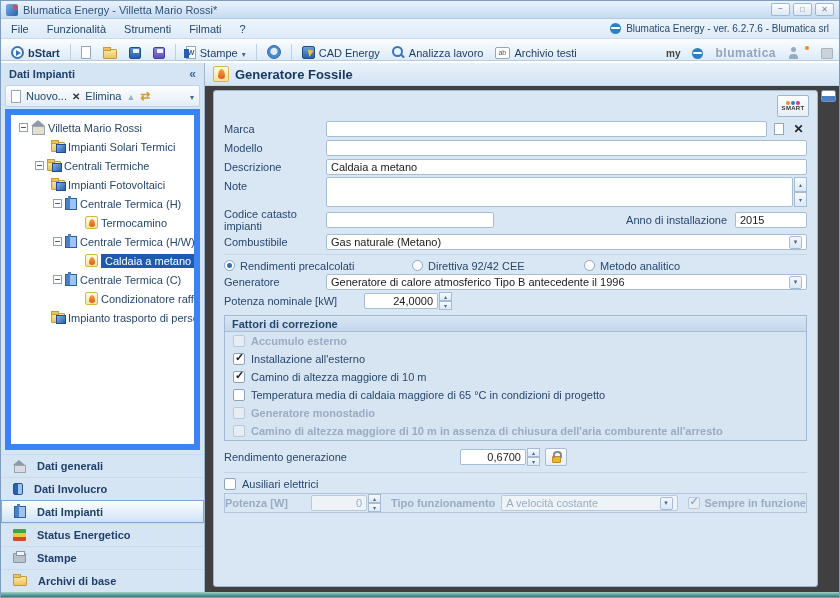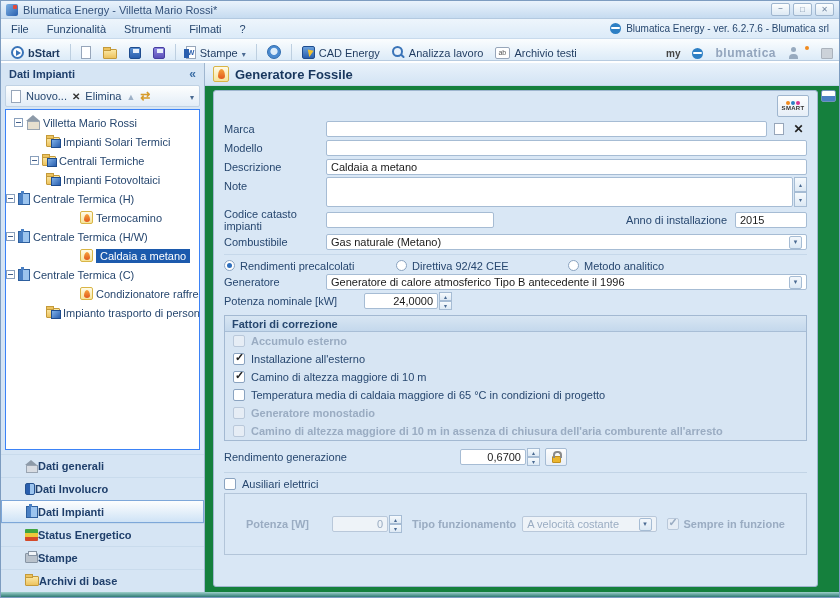--- a/index.html
+++ b/index.html
@@ -83,61 +83,61 @@
              display:flex; flex-direction:column; }
   .side-header { height:22px; display:flex; align-items:center; padding:0 8px; font-weight:bold; color:#1f3f6b; }
   .collapse-btn { margin-left:auto; color:#3c6ea5; font-size:12px; }
   .collapse-btn::after { content:"«"; }
   .tree-toolbar { height:22px; margin:0 4px; display:flex; align-items:center; gap:5px; padding:0 5px;
              background:linear-gradient(#fdfefe,#e3edf7); border:1px solid #c0d2e4; border-radius:2px; color:#27476f; }
   .x-icon::after { content:"✕"; color:#333; font-weight:bold; font-size:10px; }
   .up-icon::after { content:"▲"; color:#9db0c6; font-size:9px; }
   .swap-icon::after { content:"⇄"; color:#d69b2c; font-weight:bold; font-size:12px; }
   .tree-toolbar .caret { margin-left:auto; }
-  .tree-panel { flex:1; margin:2px 4px 4px 4px; background:#fff; border:1px solid #3b82f6;
+  .tree-panel { flex:1; margin:2px 4px 4px 4px; background:#fff; border:6px solid #3b82f6;
                 overflow:hidden; padding-top:3px; }
   .tree-row { height:19px; display:flex; align-items:center; gap:3px; color:#27476f; white-space:nowrap; font-size:11px; }
   .expander { width:9px; height:9px; border:1px solid #8aa0bc; background:#fff; flex:none; position:relative; }
   .expander::after { content:""; position:absolute; left:1px; right:1px; top:3px; height:1px; background:#44608a; }
-  .pl8{padding-left:8px} .pl24{padding-left:24px} .pl40{padding-left:40px} .pl42{} .pl74{padding-left:74px}
+  .pl8{padding-left:8px} .pl24{padding-left:24px} .pl40{padding-left:40px} .pl42{padding-left:42px} .pl74{padding-left:74px}
   .sel-label { background:#1c5aad; color:#fff; padding:1px 4px; }
   .house-icon { width:14px; height:13px; position:relative; flex:none; }
   .house-icon::before { content:""; position:absolute; left:1px; top:5px; width:11px; height:7px;
                 background:#e6dfcf; border:1px solid #9aa5b2; }
   .house-icon::after { content:""; position:absolute; left:0; top:-1px; border-left:7px solid transparent;
                 border-right:7px solid transparent; border-bottom:6px solid #8d9aa8; }
   .folder.ov::after { content:""; position:absolute; right:-2px; bottom:-2px; width:8px; height:7px;
                 background:linear-gradient(135deg,#7fb0e8,#2a5fae); border:1px solid #1e4c8e; }
   .plant-icon { width:12px; height:12px; flex:none; border:1px solid #2d5f9e; position:relative;
                 background:linear-gradient(90deg,#4a80c4 45%, #9cc4ee 45%); }
   .plant-icon::after { content:""; position:absolute; left:2px; top:-3px; width:3px; height:3px; background:#4a80c4; }
   .flame-box { width:13px; height:13px; border:1px solid #d9b546; border-radius:2px; position:relative; flex:none;
                 background:linear-gradient(#fffbe8,#f6e49a); }
   .flame-box::after { content:""; position:absolute; left:3px; top:2px; width:6px; height:8px;
                 background:linear-gradient(#f6a23a,#e2581f); border-radius:50% 50% 50% 50% / 70% 70% 30% 30%; }
   .flame-box.lg { width:16px; height:16px; }
   .flame-box.lg::after { left:4px; top:2px; width:7px; height:10px; }
 
   .side-nav { margin-top:auto; }
-  .nav-item { height:23px; display:flex; align-items:center; gap:0; padding:0 24px; font-weight:bold;
+  .nav-item { height:23px; display:flex; align-items:center; gap:11px; padding:0 12px; font-weight:bold;
               color:#1f3f6b; border-top:1px solid #c9dbec; }
   .nav-item.selected { background:linear-gradient(#fdfefe,#cfe3f6); border:1px solid #7da7d9; }
   .nv-house { width:13px; height:12px; position:relative; flex:none; }
   .nv-house::before { content:""; position:absolute; left:1px; top:5px; width:10px; height:6px; background:#d8dce2; border:1px solid #9aa5b2; }
   .nv-house::after { content:""; position:absolute; left:0; top:0; border-left:6.5px solid transparent; border-right:6.5px solid transparent; border-bottom:5px solid #8d9aa8; }
   .nv-invol { width:10px; height:12px; flex:none; border:1px solid #24518f; border-radius:2px;
               background:linear-gradient(90deg,#2a5fae 50%, #9cc4ee 50%); }
   .nv-status { width:13px; height:12px; flex:none; border-radius:1px;
               background:linear-gradient(#3fa53f 0 33%, #ecc83a 33% 66%, #d44a2a 66% 100%); }
   .nv-print { width:13px; height:10px; position:relative; flex:none; background:#b9c2cc;
               border:1px solid #8795a5; border-radius:1px; }
   .nv-print::before { content:""; position:absolute; left:2px; top:-3px; width:7px; height:3px; background:#f2f5f8; border:1px solid #8795a5; }
 
   
-  .main { flex:1; position:relative; background:#15803d; }
+  .main { flex:1; position:relative; background:#404040; }
   .main-header { height:23px; display:flex; align-items:center; gap:6px; padding:0 8px;
                  background:linear-gradient(#e9f2fb,#d3e4f4); color:#17365d; font-weight:bold;
                  font-size:13px; border-bottom:1px solid #c2d6ea; }
   .dock-icon { position:absolute; right:3px; top:27px; width:15px; height:12px; border:1px solid #6f93bb;
                border-radius:2px; background:linear-gradient(#fff 45%, #4a80c4 45%); }
   .form-panel { position:absolute; left:8px; top:27px; right:21px; bottom:5px; background:#d9e7f5;
                 border:1px solid #9fb6cf; border-radius:3px; padding:4px 10px; overflow:hidden; }
   .smart-row { height:24px; position:relative; }
   .smart-btn { position:absolute; right:-2px; top:0; width:32px; height:22px; border:1px solid #9fb6cf;
                border-radius:2px; background:linear-gradient(#fdfefe,#e6eef7); display:flex;
@@ -167,21 +167,21 @@
   .dd-arrow { margin-left:auto; width:13px; height:13px; border:1px solid #a6bcd4; border-radius:2px;
               background:linear-gradient(#f4f8fc,#dbe8f4); display:flex; align-items:center;
               justify-content:center; flex:none; }
   .dd-arrow::after { content:"▾"; font-size:7px; color:#4a6a92; }
   .spacer { flex:1; }
   .right-label { margin-right:8px; }
   .num { justify-content:flex-end; }
 
   .radio-row { border-top:1px solid #c6d8ea; padding-top:4px; margin-top:3px; }
   .radio-item { display:flex; align-items:center; gap:5px; }
-  .w1 { width:172px; } .w2 { width:172px; }
+  .w1 { width:188px; } .w2 { width:172px; }
   .radio { width:11px; height:11px; border:1px solid #8aa3c0; border-radius:50%; background:#fff;
            position:relative; flex:none; }
   .radio.on::after { content:""; position:absolute; left:2px; top:2px; width:5px; height:5px;
            border-radius:50%; background:#2f6fbd; }
 
   .groupbox { margin-top:5px; border:1px solid #a3b9d2; background:#d7e5f3; }
   .g-header { height:16px; display:flex; align-items:center; padding:0 7px; font-weight:bold;
               color:#27476f; background:linear-gradient(#d8e6f3,#c4d8ec); border-bottom:1px solid #a8bed6; }
   .chk-row { height:18px; display:flex; align-items:center; gap:6px; padding:0 8px; color:#27476f; }
   .cbox { width:12px; height:12px; background:#fff; border:1px solid #8aa3c0; border-radius:2px;
@@ -195,21 +195,21 @@
   .rend-row { margin-top:7px; }
   .rend-row .flabel { width:236px; }
   .lock-btn { width:22px; height:18px; border:1px solid #a6bcd4; border-radius:2px; margin-left:5px;
               background:linear-gradient(#fdfdfd,#e7eef6); position:relative; flex:none; }
   .padlock { position:absolute; left:6px; top:7px; width:9px; height:7px; background:#eab52e;
              border:1px solid #c08f1f; border-radius:1px; }
   .padlock::before { content:""; position:absolute; width:5px; height:5px; border:2px solid #8a8a8a;
              border-bottom:none; border-radius:4px 4px 0 0; left:0; top:-6px; }
 
   .aux-row { margin-top:6px; border-top:1px solid #c2d4e6; padding-top:5px; }
-  .aux-group { margin-top:3px; border:1px solid #b3c5d9; padding:21px; }
+  .aux-group { margin-top:3px; border:1px solid #b3c5d9; padding:0; }
   .aux-group .frow { margin:0; }
   .finput.dis { background:#eef3f8; color:#9aacc2; border-color:#b9c8da; }
 
   .statusbar { position:absolute; left:0; right:0; bottom:0; height:5px;
                background:linear-gradient(#9ed0cb,#2f7b74); }
 </style>
 </head>
 <body>
 
 <div class="app">

